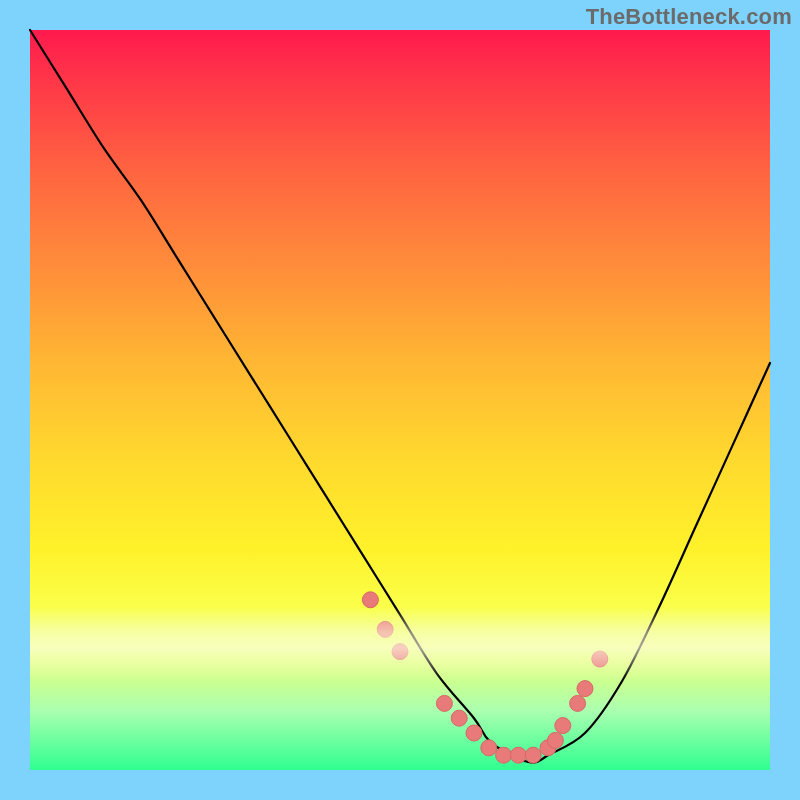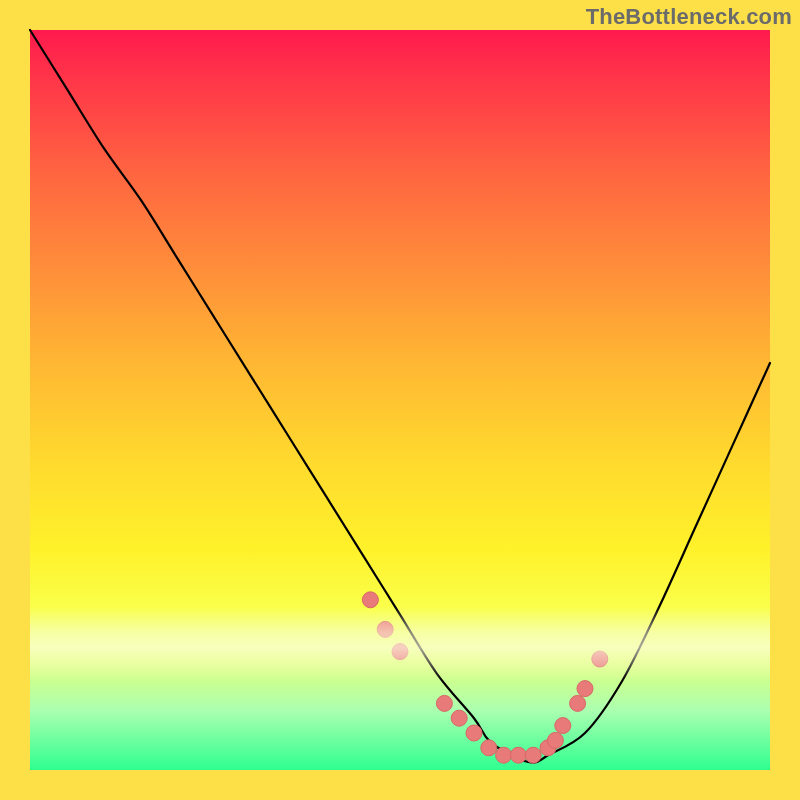--- a/index.html
+++ b/index.html
@@ -9,21 +9,21 @@
     height: 800px;
     background: #000;
     overflow: hidden;
   }
   .frame {
     position: absolute;
     left: 0;
     top: 0;
     width: 800px;
     height: 800px;
-    background: #fde047;
+    background: #7dd3fc;
   }
   .plot-area {
     position: absolute;
     left: 30px;
     top: 30px;
     width: 740px;
     height: 740px;
     background: linear-gradient(to bottom,
       #ff1a4d 0%,
       #ff3b48 8%,

